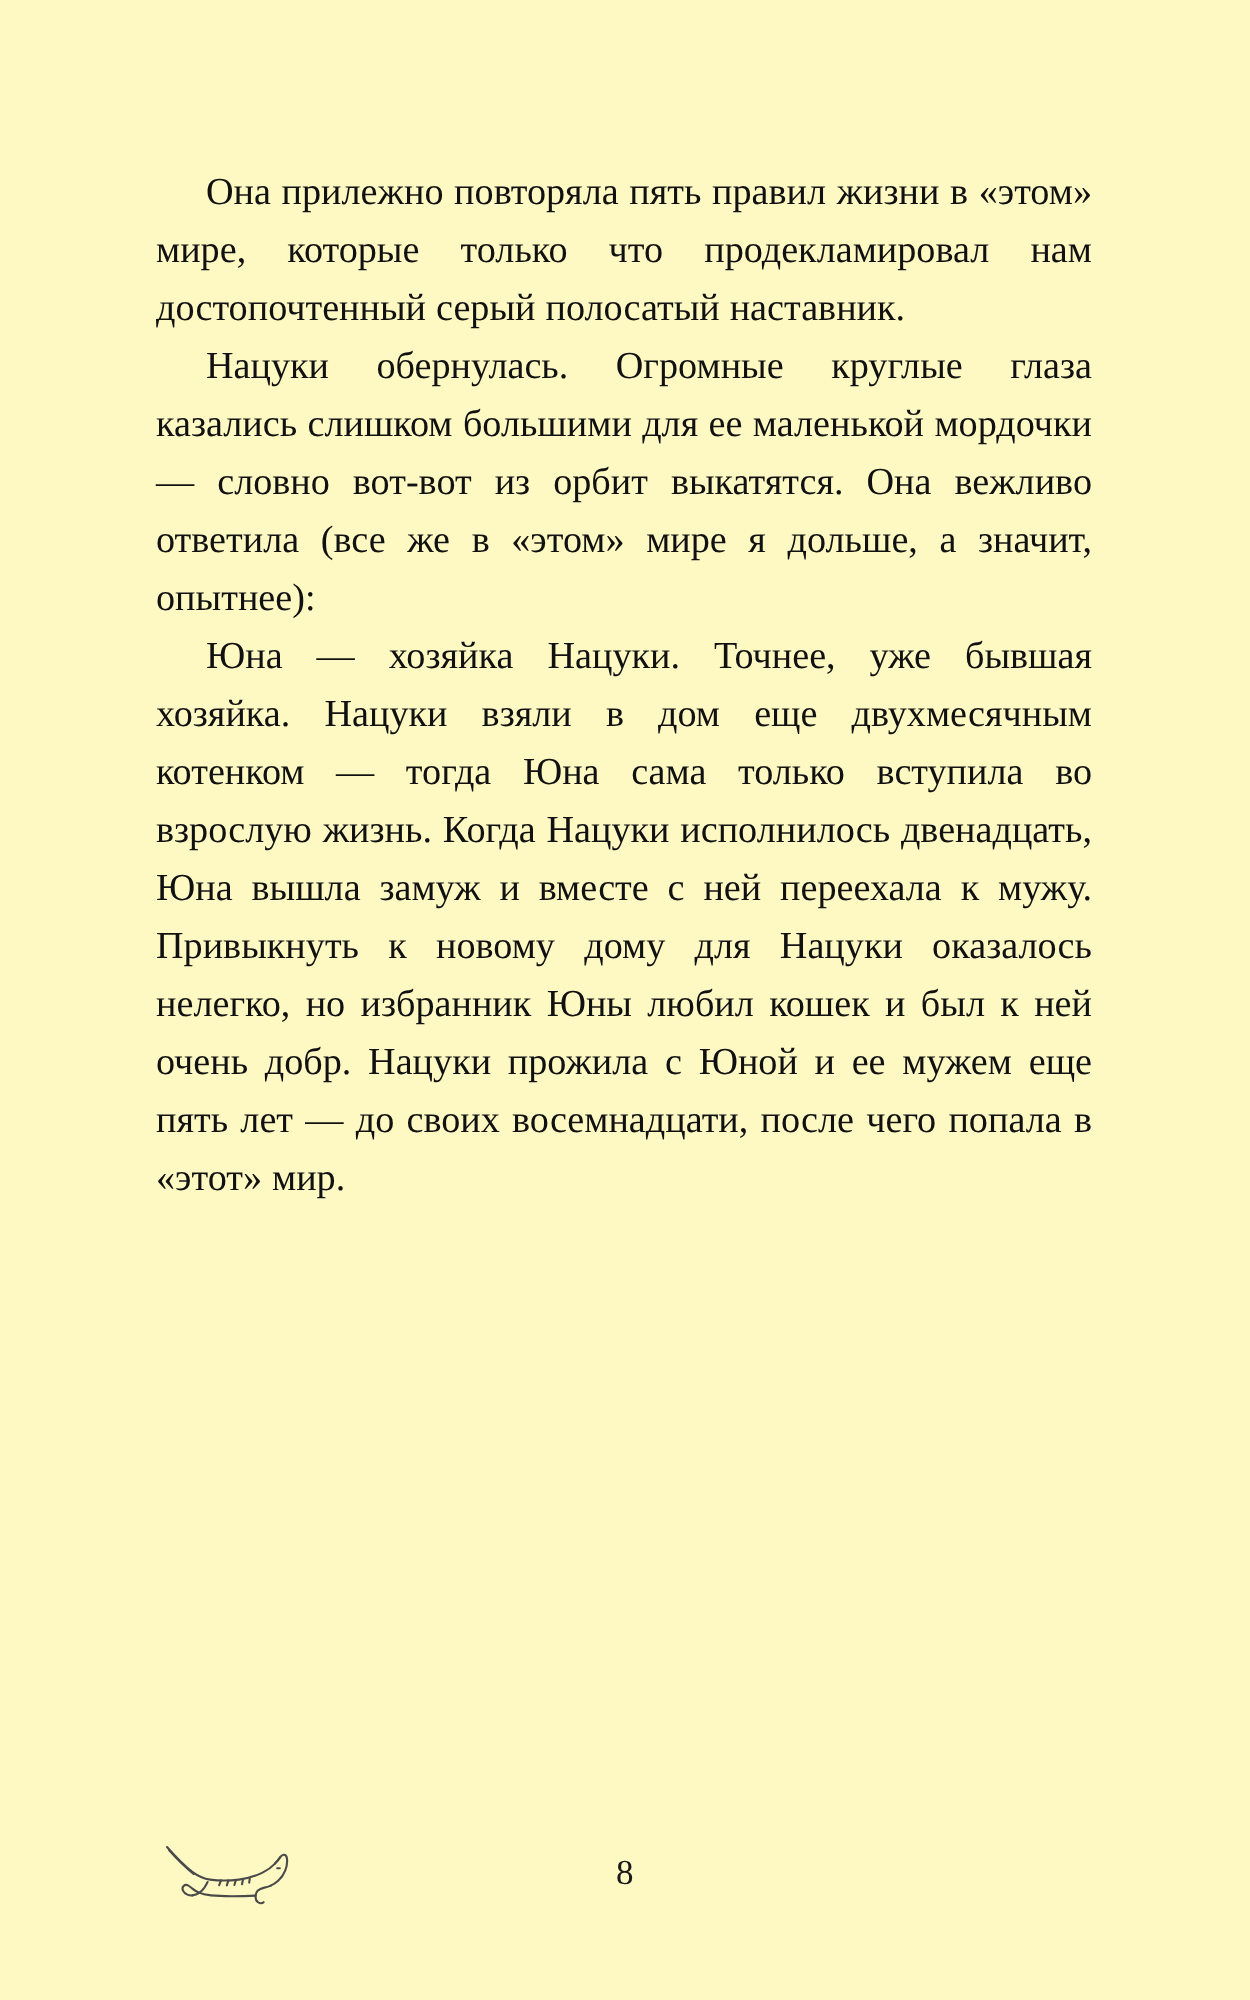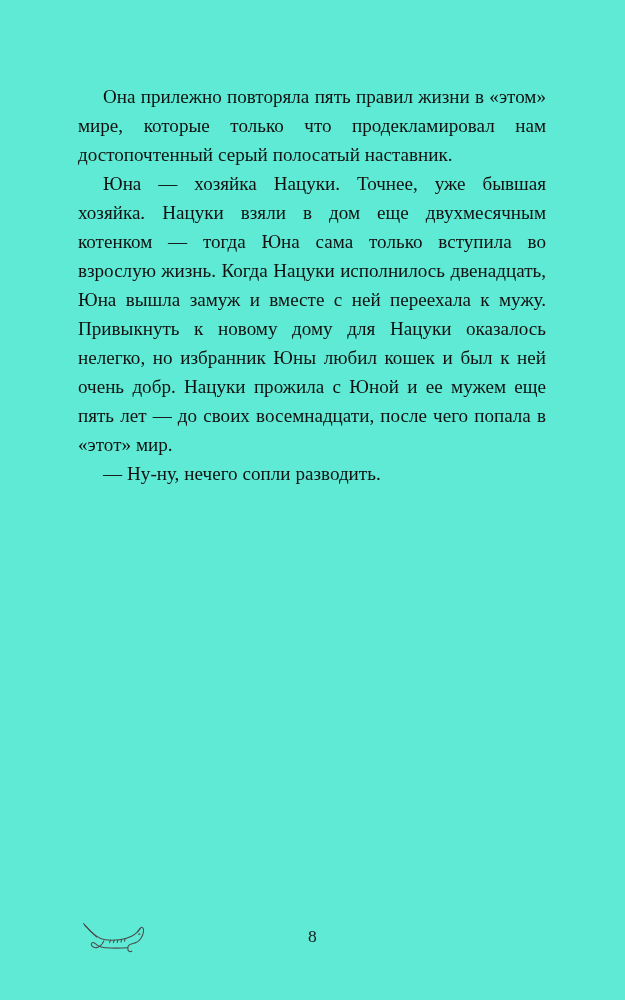--- a/index.html
+++ b/index.html
@@ -5,21 +5,21 @@
   html, body {
     margin: 0;
     padding: 0;
     background: #ffffff;
   }
 
   .page {
     position: relative;
     width: 625px;
     height: 1000px;
-    background: #5eead4;
+    background: #fef9c3;
     overflow: hidden;
     box-sizing: border-box;
   }
 
   .text-block {
     position: absolute;
     left: 78px;
     top: 82px;
     width: 468px;
   }
@@ -71,22 +71,22 @@
     letter-spacing: 0.02em;
   }
 </style>
 </head>
 <body>
 
 <div class="page">
 
   <div class="text-block">
     <p class="para">Она прилежно повторяла пять правил жизни в «этом» мире, которые только что продекламировал нам достопочтенный серый полосатый наставник.</p>
+    <p class="para">Нацуки обернулась. Огромные круглые глаза казались слишком большими для ее маленькой мордочки — словно вот-вот из орбит выкатятся. Она вежливо ответила (все же в «этом» мире я дольше, а значит, опытнее):</p>
     <p class="para">Юна — хозяйка Нацуки. Точнее, уже бывшая хозяйка. Нацуки взяли в дом еще двухмесячным котенком — тогда Юна сама только вступила во взрослую жизнь. Когда Нацуки исполнилось двенадцать, Юна вышла замуж и вместе с ней переехала к мужу. Привыкнуть к новому дому для Нацуки оказалось нелегко, но избранник Юны любил кошек и был к ней очень добр. Нацуки прожила с Юной и ее мужем еще пять лет — до своих восемнадцати, после чего попала в «этот» мир.</p>
-    <p class="para">— Ну-ну, нечего сопли разводить.</p>
   </div>
 
   <div class="footer">
 
     <div class="cat-ornament">
       <svg viewBox="0 0 68 40" width="68" height="40" aria-hidden="true">
         <g fill="none" stroke="#4a4a4a" stroke-width="1.05" stroke-linecap="round" stroke-linejoin="round">
 
           <path d="M3.5 5.5 C7 9.5 11.5 14.5 16.5 18.2
                    C19.5 20.4 22 21.4 25 21.8

